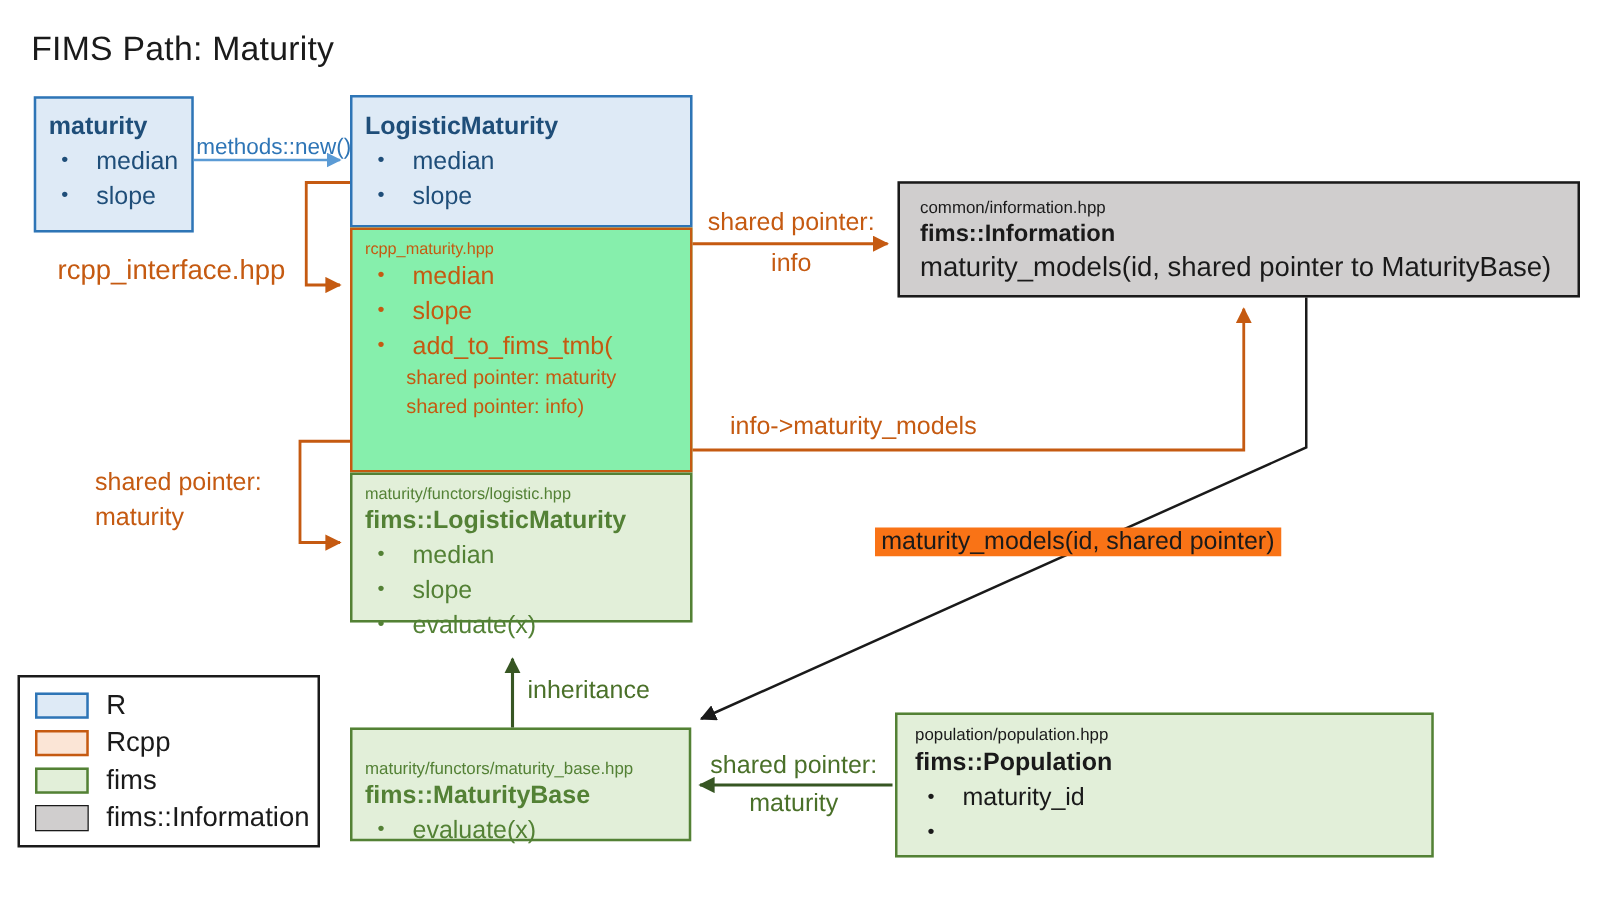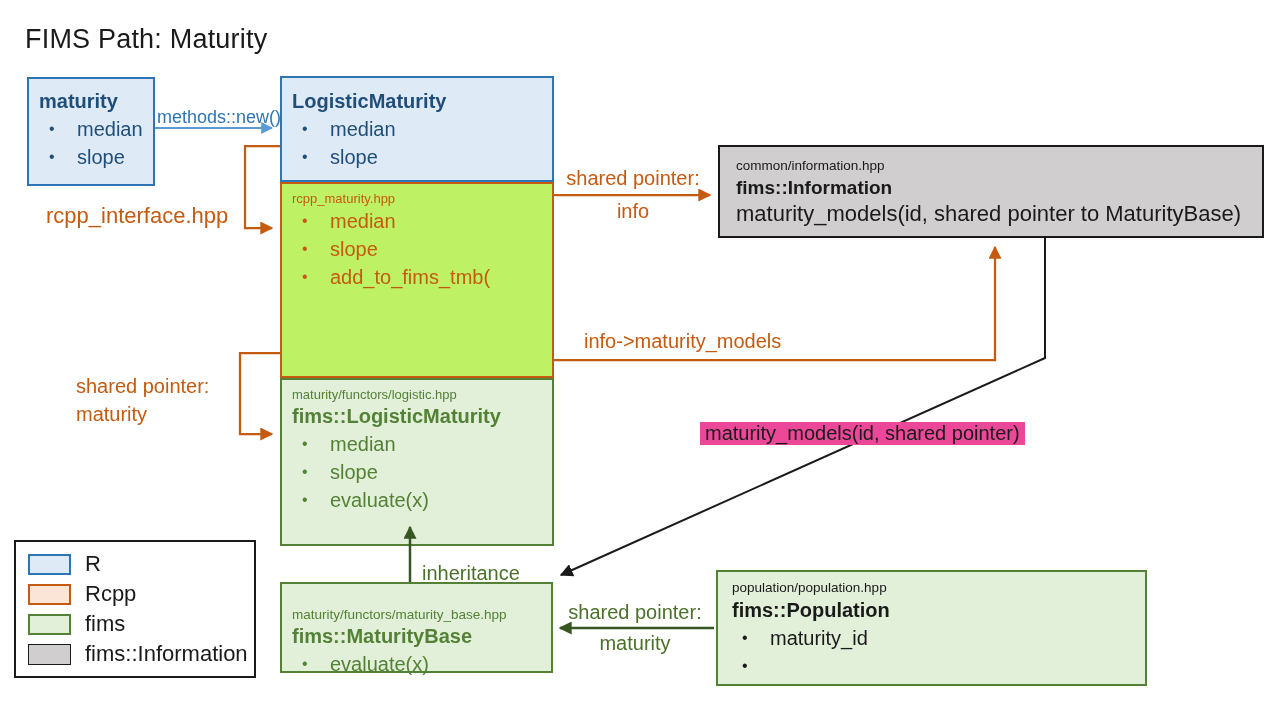--- a/index.html
+++ b/index.html
@@ -8,21 +8,21 @@
     position: relative; width: 1280px; height: 720px; background: #ffffff;
     font-family: "Liberation Sans", sans-serif; overflow: hidden;
   }
   .title {
     position: absolute; left: 25px; top: 24px;
     font-size: 27px; color: #1a1a1a; letter-spacing: 0.2px;
   }
   
   .box { position: absolute; z-index: 1; }
   .blue-box   { background: #DEEAF6; border: 2px solid #2E75B6; }
-  .orange-box { background: #bef264; border: 2px solid #C55A11; }
+  .orange-box { background: #86efac; border: 2px solid #C55A11; }
   .green-box  { background: #E2EFD9; border: 2px solid #538135; }
   .gray-box   { background: #D0CECE; border: 2px solid #1a1a1a; }
 
   .sec { width: 100%; padding: 6px 10px 0 10px; overflow: hidden; }
   .box-title { font-size: 20px; font-weight: bold; line-height: 27px; }
   .file-name { font-size: 13px; line-height: 17px; }
   .items { }
   .bullet { display: flex; font-size: 20px; line-height: 28px; padding-left: 10px; }
   .bullet .dot { width: 28px; font-size: 16px; }
   .subline { font-size: 16px; line-height: 23px; padding-left: 33px; }
@@ -32,21 +32,21 @@
   .green-t  { color: #538135; }
   .black-t  { color: #1a1a1a; }
 
   
   .lbl { position: absolute; z-index: 3; font-size: 20px; white-space: nowrap; }
   .lbl-blue   { color: #2E75B6; }
   .lbl-orange { color: #C55A11; }
   .lbl-green  { color: #4a7029; }
   .lbl-black  { color: #1a1a1a; }
   .lbl-center { text-align: center; }
-  .lbl-bg { background: #ec4899; padding: 0 5px; }
+  .lbl-bg { background: #f97316; padding: 0 5px; }
   .two-line div { line-height: 24px; }
   .gap { height: 9px; }
 
   
   svg.wires { position: absolute; left: 0; top: 0; z-index: 2; }
 
   
   .legend {
     position: absolute; left: 14px; top: 540px; width: 242px; height: 138px;
     border: 2px solid #1a1a1a; background: #ffffff; z-index: 1;
@@ -131,23 +131,27 @@
             </div>
             <div class="bullet">
               <span class="dot">•</span>
               <span>slope</span>
             </div>
             <div class="bullet">
               <span class="dot">•</span>
               <span>add_to_fims_tmb(</span>
             </div>
           </div>
+        <div class="orange-t">
+            <div class="subline"><span>shared pointer: maturity</span></div>
+            <div class="subline"><span>shared pointer: info)</span></div>
+          </div>
       </div>
     </div>
-    <div class="green-box" style="width:100%; height:168px;">
+    <div class="green-box" style="width:100%; height:120px;">
       <div class="sec">
         <div class="file-name green-t">maturity/functors/logistic.hpp</div>
         <div class="box-title green-t">fims::LogisticMaturity</div>
         <div class="items green-t">
             <div class="bullet">
               <span class="dot">•</span>
               <span>median</span>
             </div>
             <div class="bullet">
               <span class="dot">•</span>
@@ -211,21 +215,21 @@
   <div class="lbl lbl-orange lbl-center two-line" style="left:552px; top:166px; width:162px;">
     <div>shared pointer:</div>
     <div class="gap"></div>
     <div>info</div>
   </div>
 
   <div class="lbl lbl-orange" style="left:584px; top:330px;">info-&gt;maturity_models</div>
 
   <div class="lbl lbl-black lbl-bg" style="left:700px; top:422px;">maturity_models(id, shared pointer)</div>
 
-  <div class="lbl lbl-green" style="left:422px; top:562px;">inheritance</div>
+  <div class="lbl lbl-green" style="left:422px; top:541px;">inheritance</div>
 
   <div class="lbl lbl-green lbl-center two-line" style="left:556px; top:600px; width:158px;">
     <div>shared pointer:</div>
     <div class="gap" style="height:7px;"></div>
     <div>maturity</div>
   </div>
 
   <div class="legend">
     <div class="legend-row">
       <span class="swatch" style="background:#DEEAF6;border:2px solid #2E75B6"></span>

